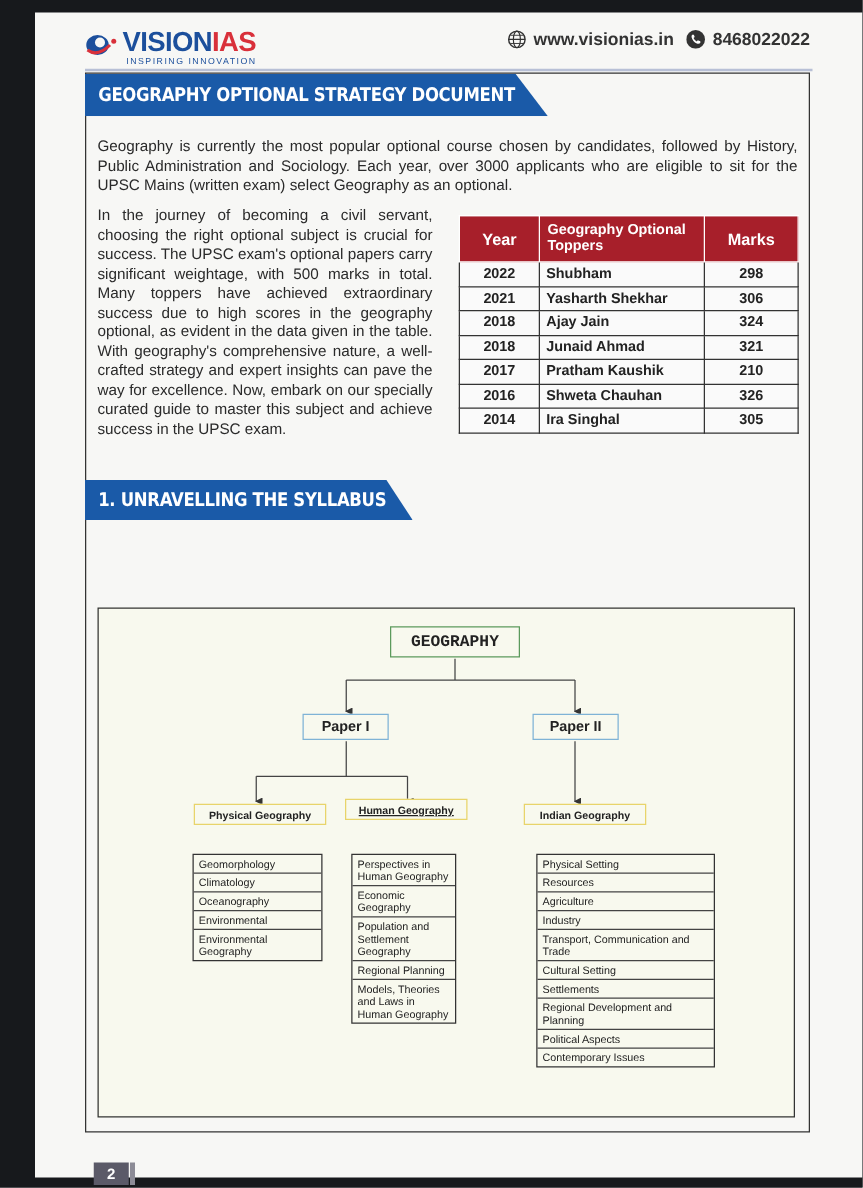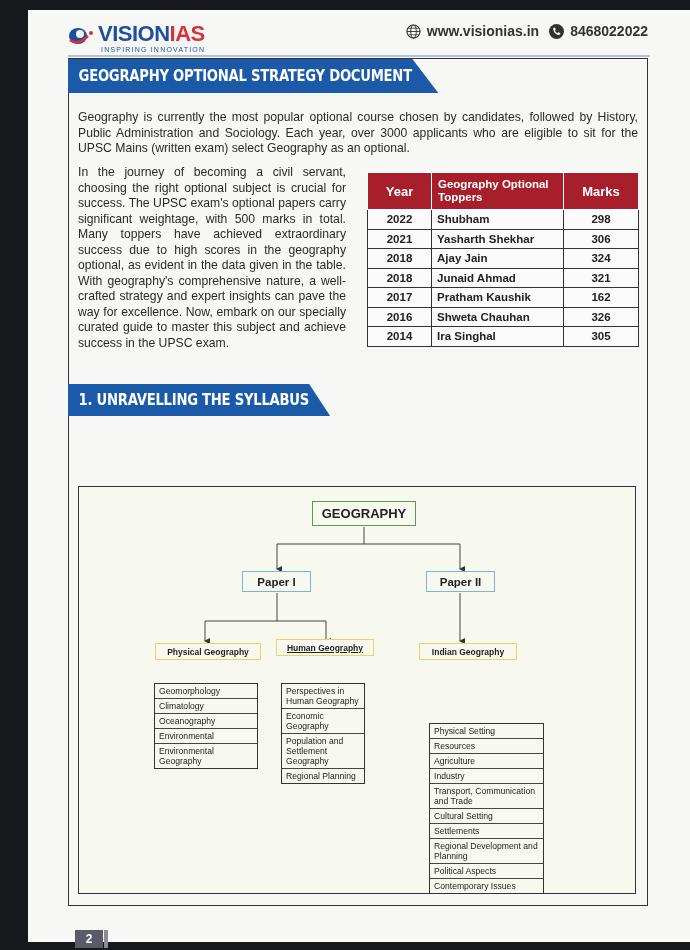--- a/index.html
+++ b/index.html
@@ -43,33 +43,33 @@
   .toppers { border: 1px solid #333; }
 
   .banner2 { position: absolute; left: 40px; top: 374px; height: 32px; padding: 0 24px 0 12px; background: #1a5aa8;
              color: #fff; font-family: "DejaVu Sans", sans-serif; font-weight: bold; font-size: 15px; line-height: 32px;
              letter-spacing: -0.3px; clip-path: polygon(0 0, 92% 0, 100% 100%, 0 100%); transform: scaleX(0.88); transform-origin: left; }
 
   
   .diagram { position: absolute; left: 50px; top: 476px; width: 558px; height: 408px; background: #f8f9ee; border: 1.5px solid #333; }
   .diagram svg.lines { position: absolute; left: 0; top: 0; }
   .node { position: absolute; display: flex; align-items: center; justify-content: center; font-weight: bold; color: #222; background: #f8f9ee; }
-  .n-geo { left: 233px; top: 14px; width: 104px; height: 25px; border: 1.5px solid #5c9a5c; font-size: 13px; }
+  .n-geo { left: 233px; top: 14px; width: 104px; height: 25px; border: 1.5px solid #5c9a5c; font-size: 13px; font-family: Liberation Mono, monospace; }
   .n-p1 { left: 163px; top: 84px; width: 69px; height: 21px; border: 1.5px solid #7fb3d6; font-size: 11.5px; }
   .n-p2 { left: 347px; top: 84px; width: 69px; height: 21px; border: 1.5px solid #7fb3d6; font-size: 11.5px; }
   .n-phys { left: 76px; top: 156px; width: 106px; height: 17px; border: 1.5px solid #e8d46a; font-size: 8.5px; }
   .n-hum { left: 197px; top: 152px; width: 98px; height: 17px; border: 1.5px solid #e8d46a; font-size: 8.5px; text-decoration: underline; }
   .n-ind { left: 340px; top: 156px; width: 98px; height: 17px; border: 1.5px solid #e8d46a; font-size: 8.5px; }
 
   .list { position: absolute; border: 1px solid #333; background: #f8f9ee; }
   .list .li { border-bottom: 1px solid #444; font-size: 8.6px; line-height: 10px; padding: 2px 4px; color: #222; }
   .list .li:last-child { border-bottom: none; }
   .l-phys { left: 75px; top: 196px; width: 104px; }
   .l-hum { left: 202px; top: 196px; width: 84px; }
-  .l-ind { left: 350px; top: 196px; width: 115px; margin-top: 40px; }
+  .l-ind { left: 350px; top: 196px; width: 143px; }
 
   .pagenum { position: absolute; left: 47px; top: 920px; width: 28px; height: 18px; background: #5b5a68; color: #fff;
              font-weight: bold; font-size: 12px; text-align: center; line-height: 18px; }
   .pagenum::after { content: ""; position: absolute; right: -5px; top: 0; width: 4px; height: 18px; background: #8c8b96; }
 </style>
 </head>
 <body>
 
 <div class="page">
 
@@ -135,21 +135,21 @@
         <td class="c">324</td>
       </tr>
       <tr>
         <td class="c">2018</td>
         <td class="n">Junaid Ahmad</td>
         <td class="c">321</td>
       </tr>
       <tr>
         <td class="c">2017</td>
         <td class="n">Pratham Kaushik</td>
-        <td class="c">162</td>
+        <td class="c">210</td>
       </tr>
       <tr>
         <td class="c">2016</td>
         <td class="n">Shweta Chauhan</td>
         <td class="c">326</td>
       </tr>
       <tr>
         <td class="c">2014</td>
         <td class="n">Ira Singhal</td>
         <td class="c">305</td>
@@ -192,20 +192,21 @@
       <div class="li">Oceanography</div>
       <div class="li">Environmental</div>
       <div class="li" style="width:70px">Environmental Geography</div>
     </div>
 
     <div class="list l-hum">
       <div class="li">Perspectives in Human Geography</div>
       <div class="li">Economic Geography</div>
       <div class="li">Population and Settlement Geography</div>
       <div class="li">Regional Planning</div>
+      <div class="li">Models, Theories and Laws in Human Geography</div>
     </div>
 
     <div class="list l-ind">
       <div class="li">Physical Setting</div>
       <div class="li">Resources</div>
       <div class="li">Agriculture</div>
       <div class="li">Industry</div>
       <div class="li">Transport, Communication and Trade</div>
       <div class="li">Cultural Setting</div>
       <div class="li">Settlements</div>

